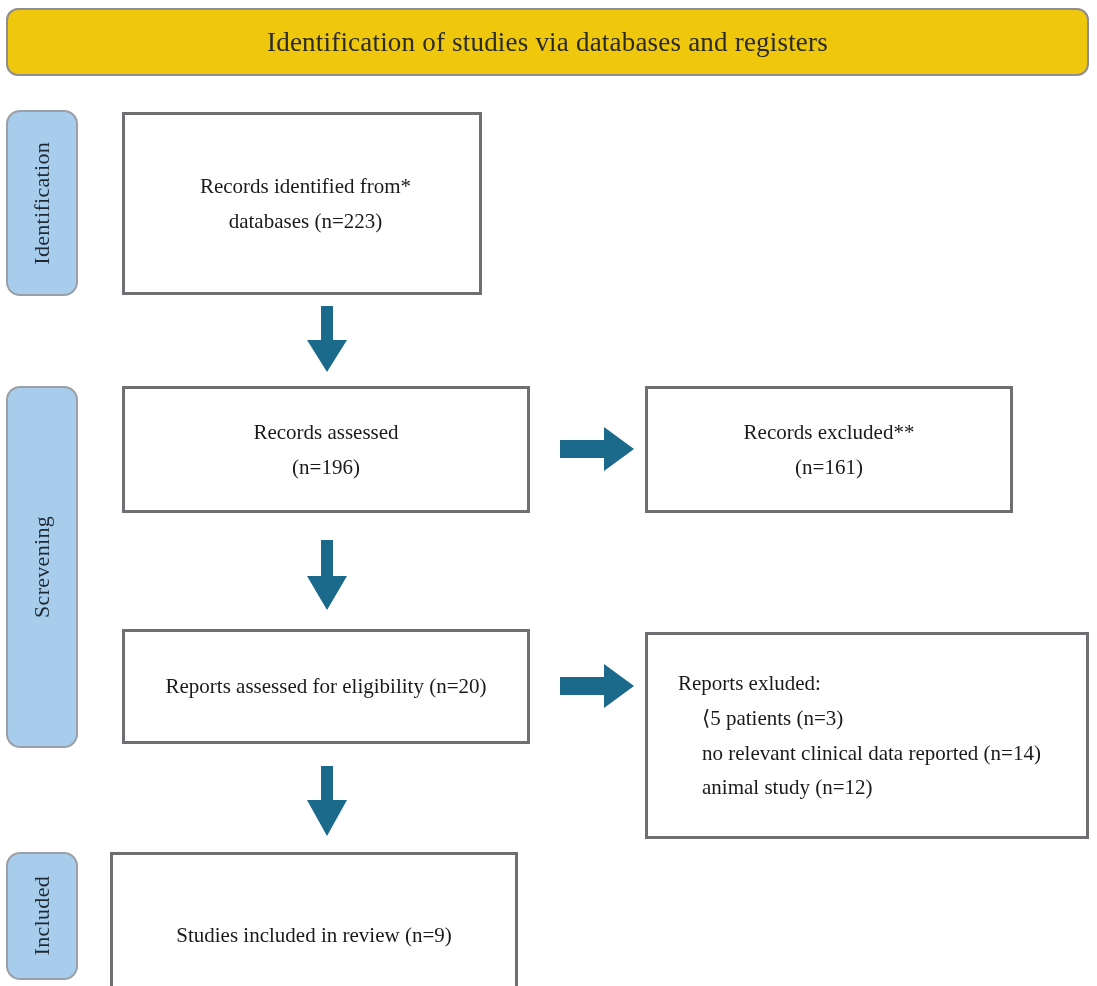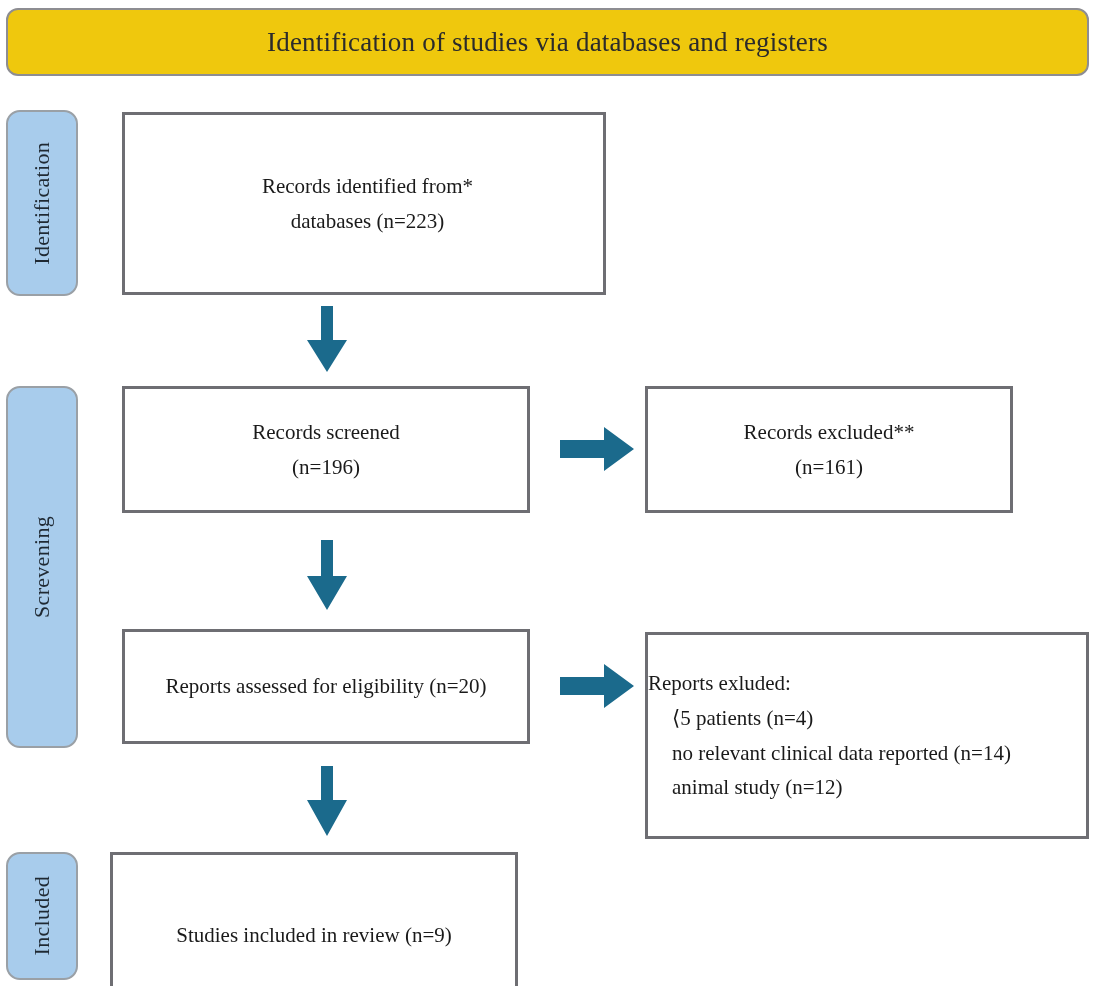--- a/index.html
+++ b/index.html
@@ -71,20 +71,21 @@
     flex-direction: column;
     justify-content: center;
   }
   .box.center {
     align-items: center;
     text-align: center;
   }
   .box.left {
     align-items: flex-start;
     text-align: left;
+    padding-left: 30px;
   }
   .box-line {
     font-size: 21px;
     line-height: 1.65;
     color: #1a1a1a;
     white-space: nowrap;
   }
   .box-line.indent {
     padding-left: 24px;
   }
@@ -111,33 +112,33 @@
   </div>
 
   <div class="phase" style="left:6px; top:386px; width:72px; height:362px;">
     <div class="phase-text">Screvening</div>
   </div>
 
   <div class="phase" style="left:6px; top:852px; width:72px; height:128px;">
     <div class="phase-text">Included</div>
   </div>
 
-  <div class="box center" style="left:122px; top:112px; width:484px; height:183px;padding-left:7px;">
+  <div class="box center" style="left:122px; top:112px; width:360px; height:183px;padding-left:7px;">
     <div class="box-line">Records identified from*</div>
     <div class="box-line">databases (n=223)</div>
   </div>
 
   <div class="arrow" style="left:303px; top:306px;">
     <svg width="48" height="68" viewBox="0 0 48 68" aria-hidden="true">
       <polygon points="18,0 30,0 30,34 44,34 24,66 4,34 18,34" fill="#1b6a8c"></polygon>
     </svg>
   </div>
 
   <div class="box center" style="left:122px; top:386px; width:408px; height:127px;">
-    <div class="box-line">Records screened</div>
+    <div class="box-line">Records assessed</div>
     <div class="box-line">(n=196)</div>
   </div>
 
   <div class="arrow" style="left:560px; top:424px;">
     <svg width="76" height="50" viewBox="0 0 76 50" aria-hidden="true">
       <polygon points="0,16 44,16 44,3 74,25 44,47 44,34 0,34" fill="#1b6a8c"></polygon>
     </svg>
   </div>
 
   <div class="box center" style="left:645px; top:386px; width:368px; height:127px;">
@@ -156,21 +157,21 @@
   </div>
 
   <div class="arrow" style="left:560px; top:661px;">
     <svg width="76" height="50" viewBox="0 0 76 50" aria-hidden="true">
       <polygon points="0,16 44,16 44,3 74,25 44,47 44,34 0,34" fill="#1b6a8c"></polygon>
     </svg>
   </div>
 
   <div class="box left" style="left:645px; top:632px; width:444px; height:207px;">
     <div class="box-line">Reports exluded:</div>
-    <div class="box-line indent">⟨5 patients (n=4)</div>
+    <div class="box-line indent">⟨5 patients (n=3)</div>
     <div class="box-line indent">no relevant clinical data reported (n=14)</div>
     <div class="box-line indent">animal study (n=12)</div>
   </div>
 
   <div class="arrow" style="left:303px; top:766px;">
     <svg width="48" height="72" viewBox="0 0 48 72" aria-hidden="true">
       <polygon points="18,0 30,0 30,34 44,34 24,70 4,34 18,34" fill="#1b6a8c"></polygon>
     </svg>
   </div>
 

